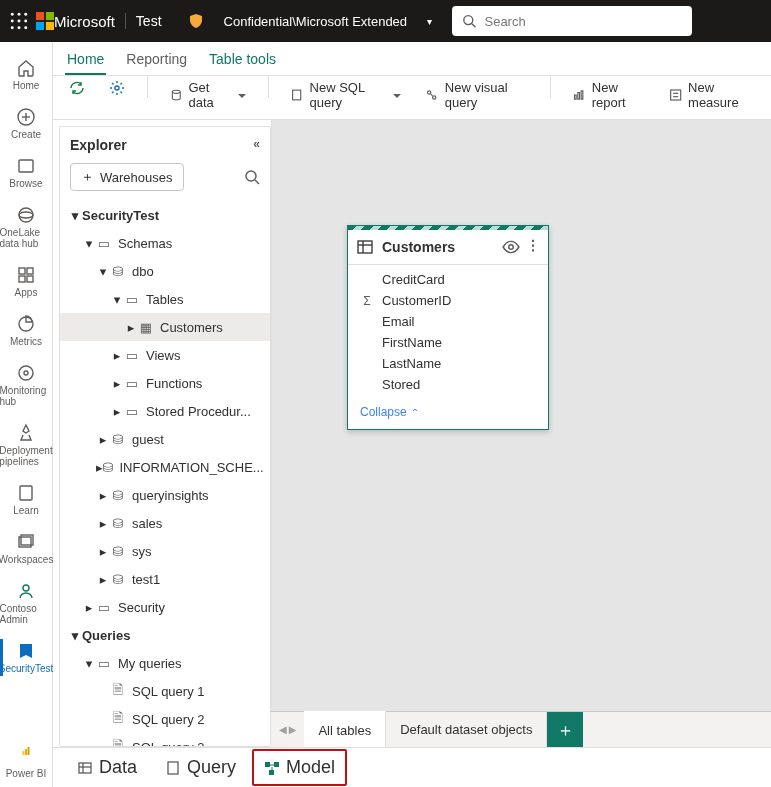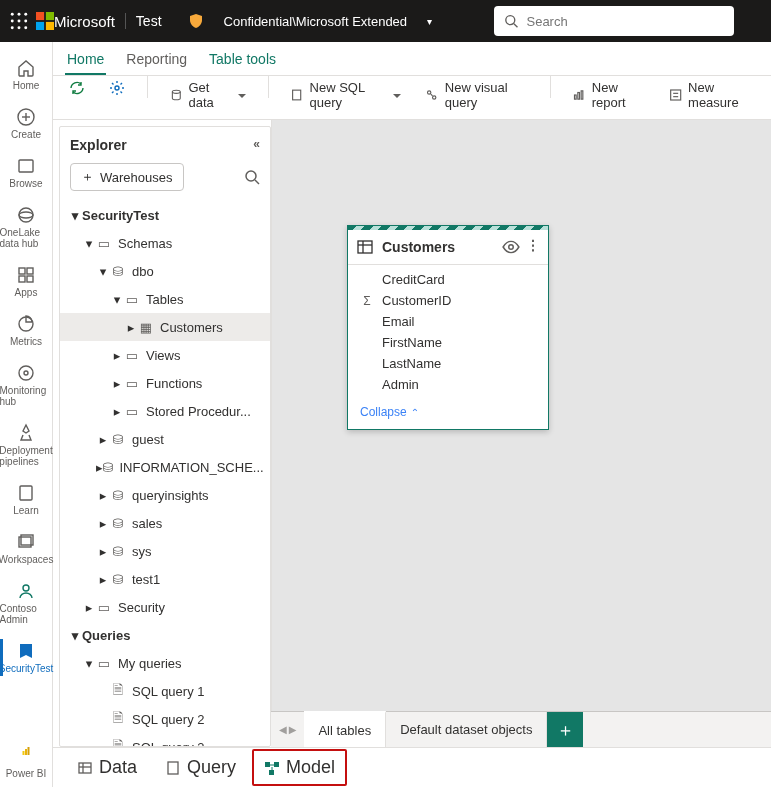--- a/index.html
+++ b/index.html
@@ -9,21 +9,21 @@
 .top-header { height: 42px; background: #1b1a19; display: flex; align-items: center; color: #fff; padding: 0 10px; gap: 8px; }
 .waffle { display: inline-flex; width: 18px; height: 18px; }
 .waffle svg { width: 18px; height: 18px; }
 .ms-logo { display: flex; align-items: center; }
 .ms-logo svg { width: 18px; height: 18px; }
 .ms-logo-text { font-weight: 500; font-size: 15px; }
 .product-label { font-size: 14px; margin-left: 2px; border-left: 1px solid #555; padding-left: 10px; }
 .sensitivity { display: flex; align-items: center; gap: 20px; margin-left: 18px; font-size: 13px; }
 .sensitivity svg { width: 16px; height: 16px; }
 .search-wrap { margin-left: 12px; flex: 1; display: flex; }
-.search-box { background: #fff; border-radius: 4px; height: 30px; display: flex; align-items: center; padding: 0 10px; color: #605e5c; width: 240px; margin-left: 42px; }
+.search-box { background: #fff; border-radius: 4px; height: 30px; display: flex; align-items: center; padding: 0 10px; color: #605e5c; width: 240px; }
 .search-box svg { width: 16px; height: 16px; margin-right: 8px; }
 .search-box input { border: none; outline: none; font-size: 13px; width: 100%; background: transparent; }
 
 
 .app-body { display: flex; height: calc(787px - 42px); }
 
 
 .left-nav { width: 53px; border-right: 1px solid #e1dfdd; display: flex; flex-direction: column; align-items: center; padding-top: 8px; }
 .left-nav .nav-item { display: flex; flex-direction: column; align-items: center; justify-content: center; width: 53px; padding: 8px 0; cursor: pointer; font-size: 10px; color: #605e5c; gap: 2px; position: relative; }
 .left-nav .nav-item.active { color: #0f6cbd; }
@@ -444,21 +444,21 @@
               <div class="field-row">
                   <span class="sigma"></span>
                   <span>FirstName</span>
                 </div>
               <div class="field-row">
                   <span class="sigma"></span>
                   <span>LastName</span>
                 </div>
               <div class="field-row">
                   <span class="sigma"></span>
-                  <span>Admin</span>
+                  <span>Stored</span>
                 </div>
             </div>
             <div class="collapse-row">
                 <span>Collapse</span>
                 <span style="font-size:10px">⌃</span>
               </div>
           </div>
         </div>
         <div class="canvas-footer">
           <div class="arrows">

